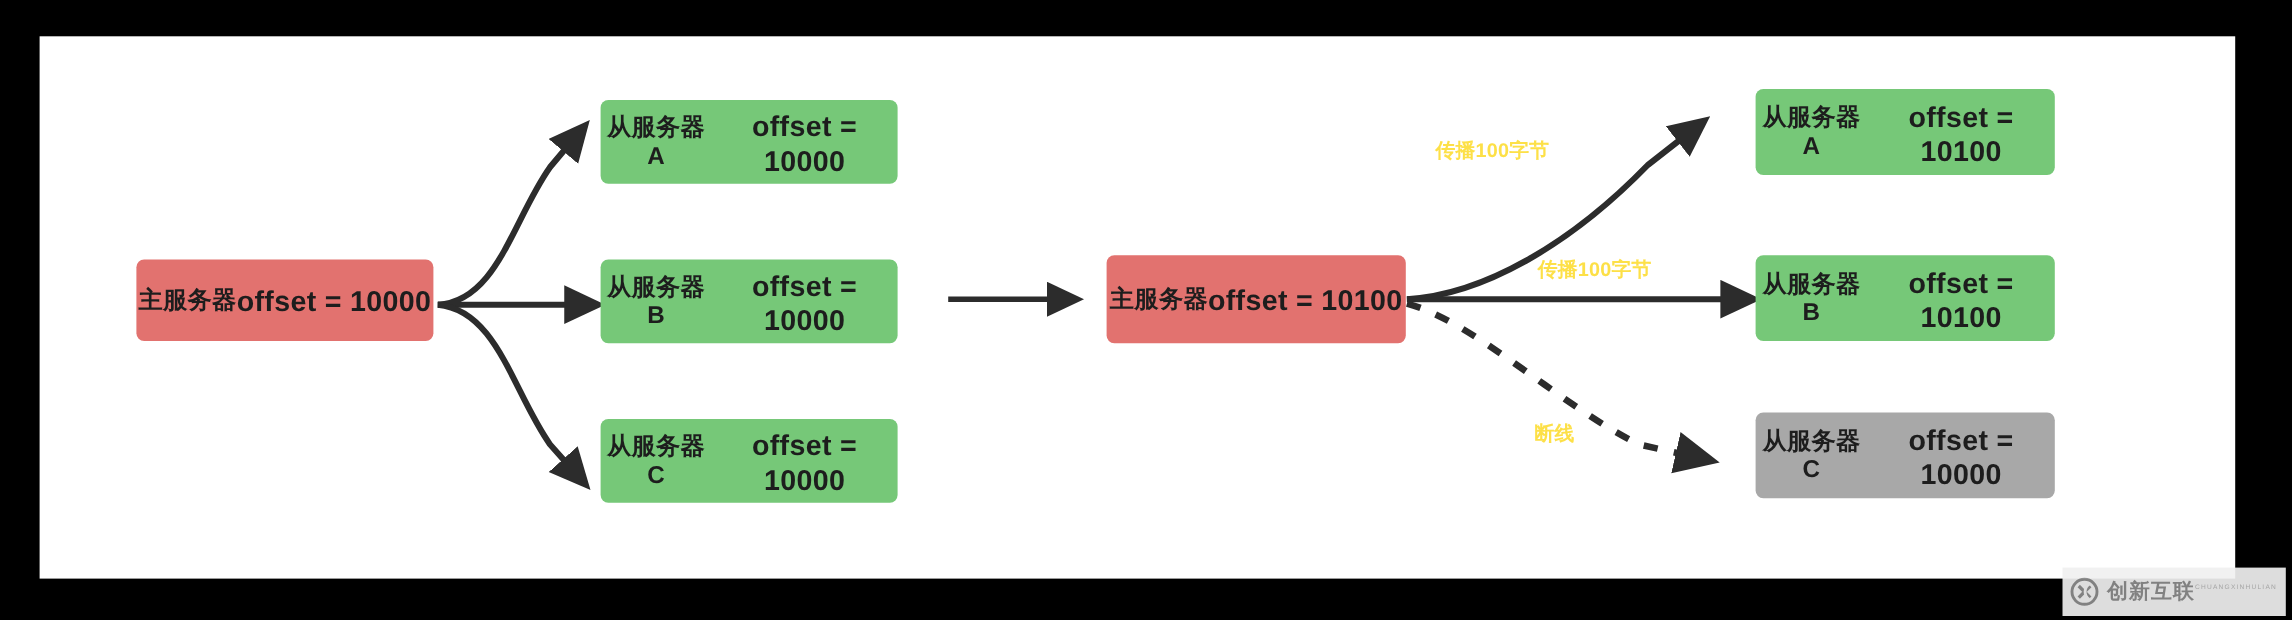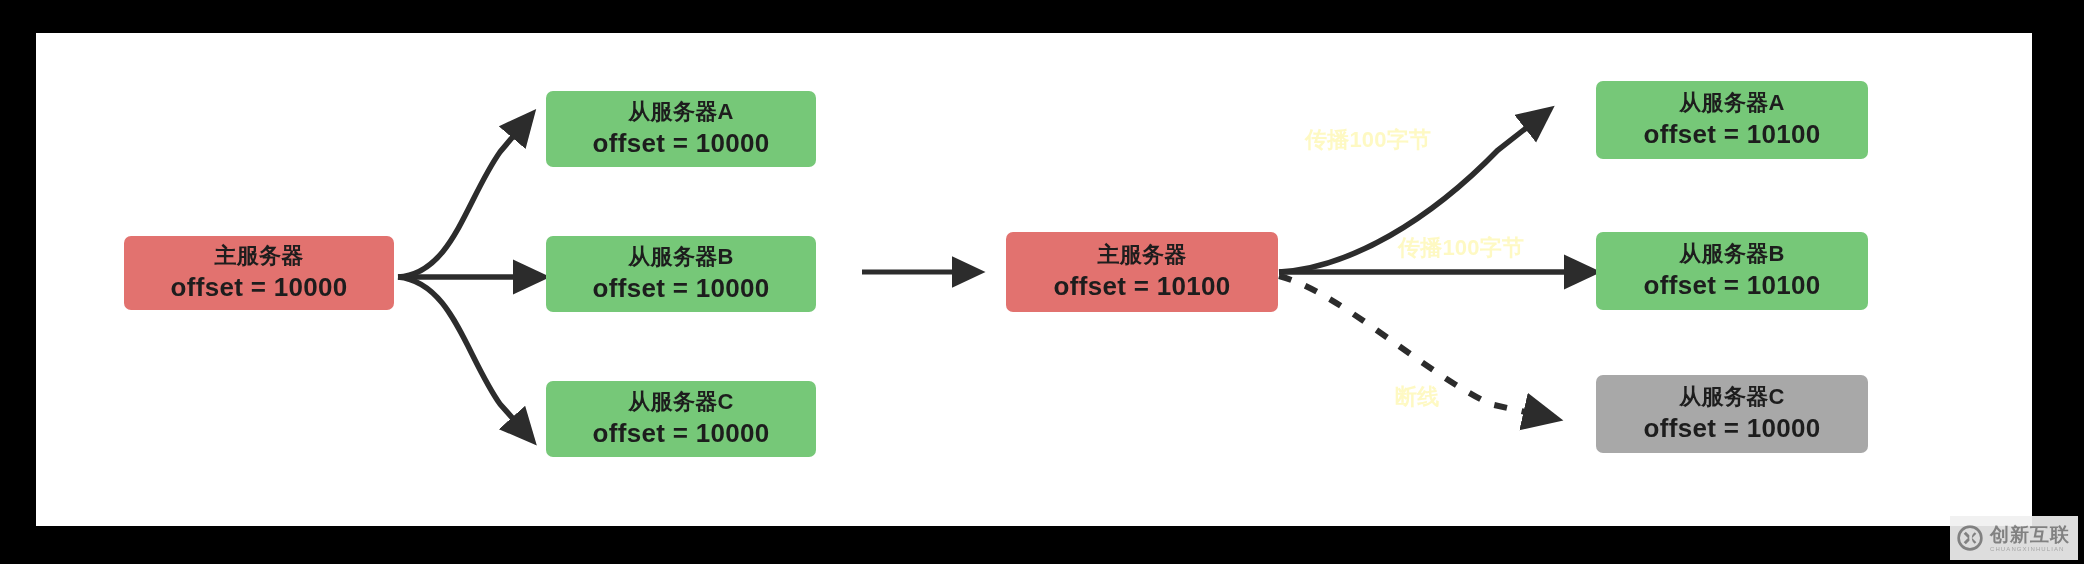--- a/index.html
+++ b/index.html
@@ -34,41 +34,40 @@
     top: 0;
     width: 2084px;
     height: 564px;
     pointer-events: none;
   }
   .node {
     position: absolute;
     box-sizing: border-box;
     border-radius: 7px;
     display: flex;
-    flex-direction: column;
     align-items: center;
     justify-content: center;
     color: #1d1d1d;
     font-weight: bold;
     line-height: 1.18;
     text-align: center;
     letter-spacing: 0.3px;
   }
   .node .title {
     font-size: 22px;
   }
   .node .offset {
     font-size: 26px;
     margin-top: 3px;
   }
   .edge-label {
     position: absolute;
-    font-size: 22px;
+    font-size: 18px;
     font-weight: bold;
-    color: #fef9c3;
+    color: #fde047;
     white-space: nowrap;
     letter-spacing: 0.2px;
   }
   
   #watermark {
     position: absolute;
     right: 6px;
     bottom: 4px;
     height: 40px;
     display: flex;
@@ -78,21 +77,21 @@
     padding: 2px 8px 2px 6px;
     opacity: 0.92;
   }
   #watermark .wm-logo {
     width: 28px;
     height: 28px;
     flex: 0 0 auto;
   }
   #watermark .wm-text {
     display: flex;
-    flex-direction: column;
+    flex-direction: row;
     line-height: 1;
   }
   #watermark .wm-main {
     font-size: 19px;
     font-weight: bold;
     color: #8d8d8d;
     letter-spacing: 1px;
   }
   #watermark .wm-sub {
     font-size: 6px;

